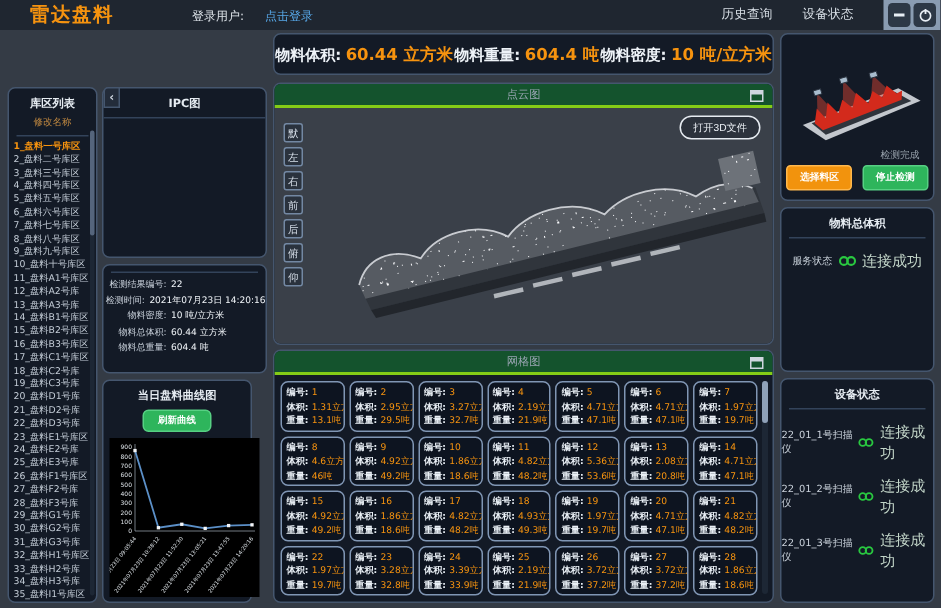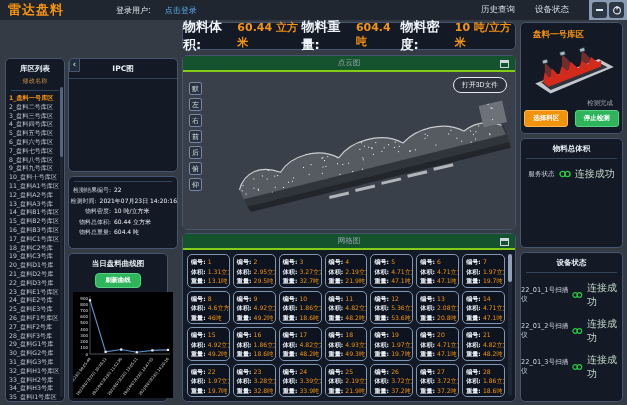--- a/index.html
+++ b/index.html
@@ -2,21 +2,21 @@
 <html><head>
 <meta charset="utf-8">
 <style>
   * { margin:0; padding:0; box-sizing:border-box; }
   html,body { width:627px; height:405px; overflow:hidden; }
   body { background:#343b45; font-family:"DejaVu Sans","Liberation Sans",sans-serif; position:relative; color:#dfe5ea; }
 
   
   .topbar { position:absolute; left:0; top:0; width:627px; height:20px; background:#1f2630;
             display:flex; align-items:center; }
-  .app-title { color:#f6930f; font-size:13px; font-weight:bold; margin-left:8px; letter-spacing:1px; }
+  .app-title { color:#f6930f; font-size:13px; font-weight:bold; margin-left:20px; letter-spacing:1px; }
   .login-label { font-size:8px; color:#dfe5ea; margin-left:52px; }
   .login-link { font-size:8px; color:#57a8e8; margin-left:14px; cursor:pointer; }
   .top-spacer { flex:1; }
   .top-link { font-size:8.5px; color:#d6dde4; margin-right:20px; cursor:pointer; }
   .win-controls { width:38px; height:20px; background:#8a9cb2; display:flex; align-items:center; justify-content:center; gap:2px; }
   .win-btn { width:15px; height:16px; background:#2d3846; border-radius:3px; display:flex; align-items:center; justify-content:center; cursor:pointer; }
   .min-glyph { width:7px; height:2px; background:#e8eef5; }
 
   
   .panel { position:absolute; background:#131a26; border:1px solid #45566e; border-radius:5px; }
@@ -49,21 +49,21 @@
   
   .curve { left:68px; top:253px; width:100px; height:149px; }
   .refresh-btn { display:block; margin:4px auto 0 auto; background:#2eb55c; border:1px solid #57d083; color:#fff;
                  font-size:6.3px; font-weight:bold; padding:2px 9px; border-radius:4px; cursor:pointer; }
   .curve-divider { border-bottom:1px solid #33435a; margin:4px 5px 0 5px; }
   .chart-wrap { position:absolute; left:4px; top:38px; width:100px; height:106px; background:#000; }
 
   
   .stats { left:182px; top:22px; width:334px; height:28px; display:flex; align-items:center; justify-content:space-around; }
   .stat { display:flex; align-items:baseline; gap:3px; }
-  .stat .label { font-size:13px; font-weight:bold; color:#eef3f8; }
+  .stat .label { font-size:10px; font-weight:bold; color:#eef3f8; }
   .stat .value { font-size:11px; font-weight:bold; color:#f6930f; }
 
   
   .view-head { height:16px; background:#14532d; border-bottom:2px solid #84cc16; border-radius:4px 4px 0 0;
                display:flex; align-items:center; justify-content:center; position:relative; }
   .view-title { font-size:7.5px; color:#9aa5b3; }
   .expand-icon { position:absolute; right:6px; top:4px; width:9px; height:8px; border:1px solid #cfd6df; border-top:3px solid #cfd6df; cursor:pointer; }
 
   .pcloud { left:182px; top:55px; width:334px; height:175px; }
   .pc-body { position:absolute; left:0; top:16px; right:0; bottom:0; background:#3a4049; border-radius:0 0 4px 4px; overflow:hidden; }
@@ -443,21 +443,20 @@
         <div><span class="gl">体积: </span><span class="gv">1.86立方米</span></div>
         <div><span class="gl">重量: </span><span class="gv">18.6吨</span></div>
       </div>
     </div>
   <div class="grid-scroll">
       <div class="grid-thumb"></div>
     </div>
 </div>
 
 <div class="panel rp1">
-  <div class="area-title">盘料一号库区</div>
   <svg class="illu" viewBox="0 0 97 66">
     <g transform="translate(12,38) rotate(-16)">
       <polygon points="-2,4 66,-2 78,10 10,18" fill="#c3c7cd"></polygon>
       <polygon points="4,4.5 63,-0.5 72,8.5 11,14.5" fill="#2f343c"></polygon>
       <path d="M8,5 L13,-14 L22,4 Z" fill="#e24432" opacity="0.45"></path>
       <path d="M26,3 L32,-17 L42,2 Z" fill="#e24432" opacity="0.45"></path>
       <path d="M46,1 L52,-15 L61,0 Z" fill="#e24432" opacity="0.45"></path>
       <path d="M6,5 L10,-4 L14,4 L18,-6 L23,3 L28,-5 L33,2 L38,-7 L44,2 L49,-5 L54,1 L59,-6 L64,1 L68,0 L66,6 L10,11 Z" fill="#d32a1c"></path>
       <rect x="11" y="-16" width="5" height="3.5" fill="#a8bccd" stroke="#2c3440" stroke-width="0.6"></rect>
       <rect x="30" y="-19" width="5" height="3.5" fill="#a8bccd" stroke="#2c3440" stroke-width="0.6"></rect>

